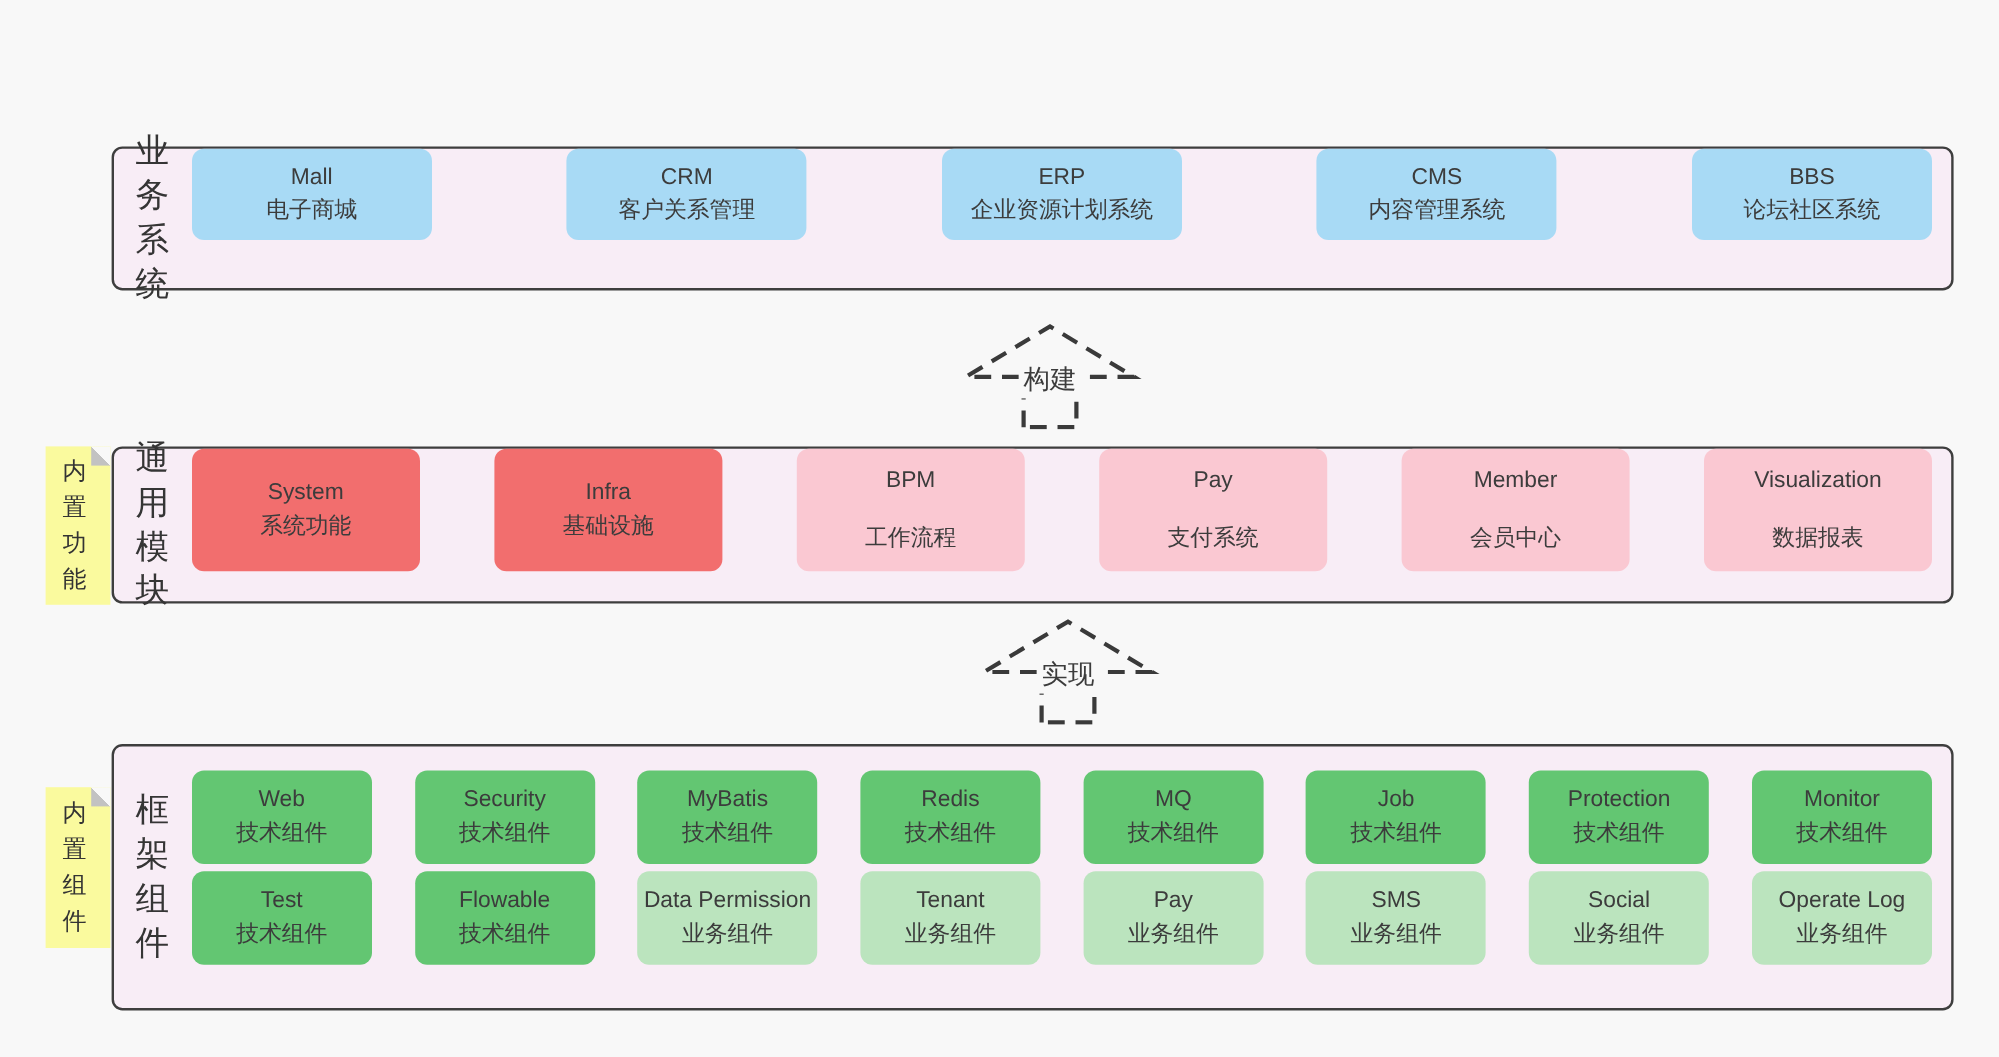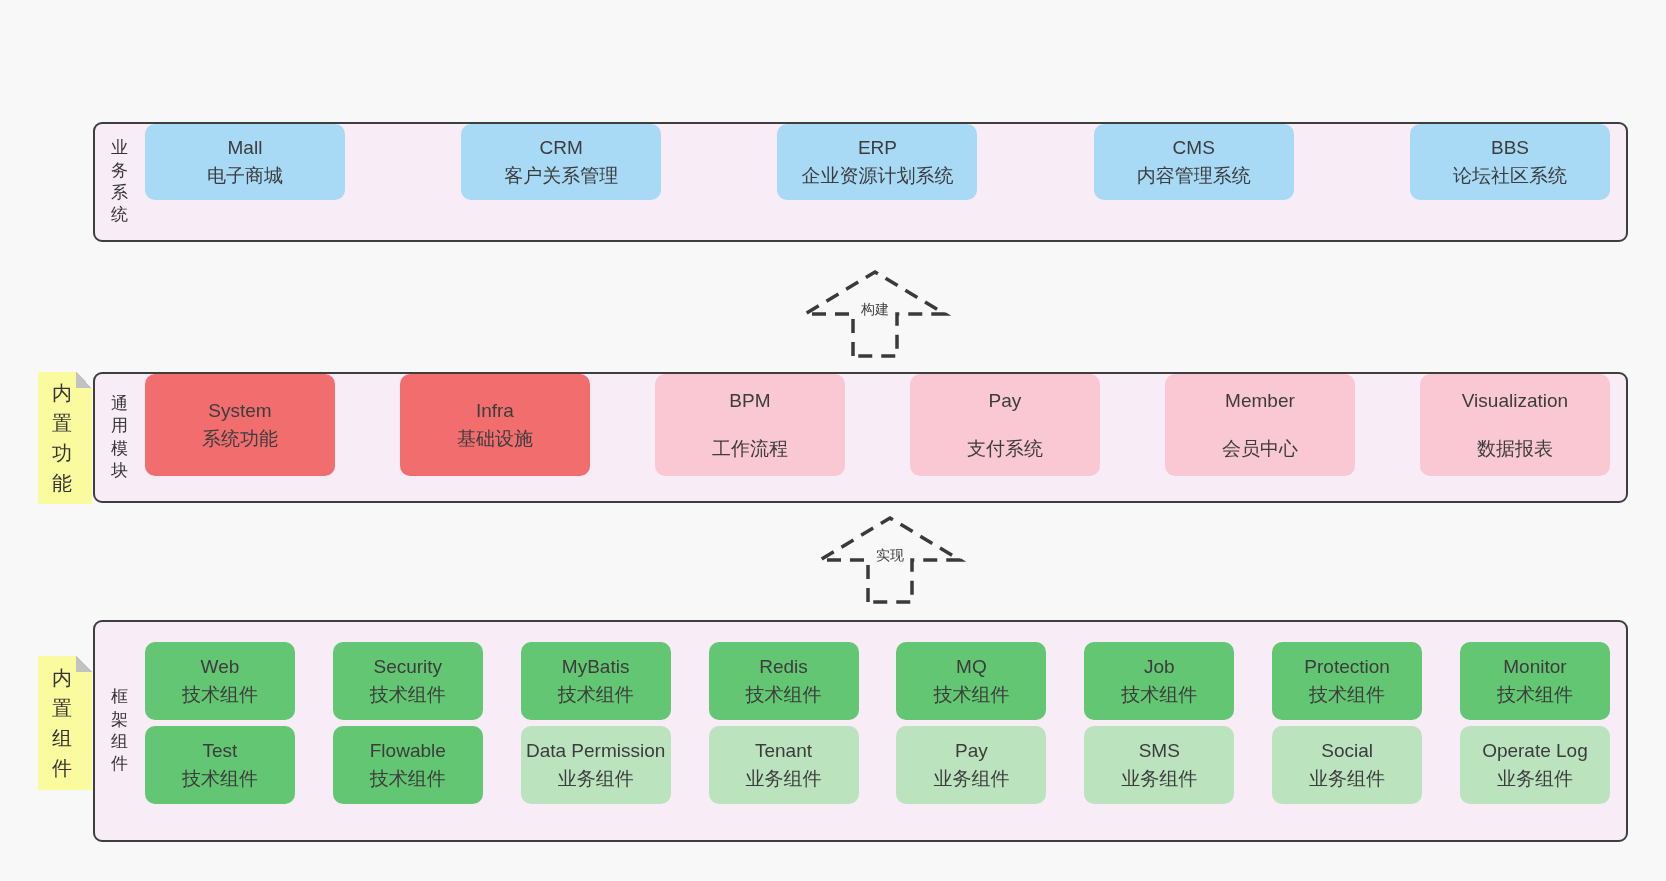--- a/index.html
+++ b/index.html
@@ -2,21 +2,21 @@
 <html><head>
 <meta charset="utf-8">
 <style>
   * { margin:0; padding:0; box-sizing:border-box; }
   html,body { background:#f8f8f8; }
   body { font-family:"Liberation Sans","DejaVu Sans",sans-serif; color:#3c3c3c; }
   .canvas { position:relative; width:1666px; height:881px; background:#f8f8f8; overflow:hidden; }
 
   .band { position:absolute; left:93px; width:1535px; background:#f8edf6;
           border:2px solid #3e3e3e; border-radius:9px; display:flex; z-index:2; }
-  .band-label { margin-left:13px; align-self:center; font-size:17px; color:#353535;
+  .band-label { margin-left:13px; align-self:center; font-size:28px; color:#353535;
                 width:1.35em; word-break:break-all; line-height:1.32; text-align:center; }
   .band-content { flex:1; display:flex; justify-content:space-between;
                   padding:0 16px 16px 14px; }
   .band-content.grid { flex-direction:column; justify-content:center; gap:6px; }
   .row { width:100%; display:flex; justify-content:space-between; }
 
   .box { border-radius:10px; display:flex; flex-direction:column; align-items:center;
          justify-content:center; text-align:center; font-size:19px; line-height:1.45; }
   .b1 .box { width:200px; height:76px; }
   .b2 .box { width:190px; height:102px; }
@@ -30,21 +30,21 @@
   .sticky { position:absolute; left:38px; width:54px; background:#fafa9e; z-index:1;
             display:flex; align-items:center; justify-content:center; }
   .sticky-label { font-size:20px; color:#333; width:1.3em; word-break:break-all;
                   line-height:1.5; }
   .fold { position:absolute; top:0; right:0; width:16px; height:16px;
           background:linear-gradient(225deg,#f8f8f8 50%,#c2c2c2 50%); }
 
   .arrow { position:absolute; width:160px; height:92px; z-index:3; }
   .arrow svg { display:block; width:100%; height:100%; }
   .arrow-label { position:absolute; left:50%; top:34px; transform:translateX(-50%);
-                 background:#f8f8f8; padding:1px 4px; font-size:14px; color:#3c3c3c;
+                 background:#f8f8f8; padding:1px 4px; font-size:22px; color:#3c3c3c;
                  white-space:nowrap; }
 </style>
 </head>
 <body>
 
 <div class="canvas">
 
   <section class="band b1" style="top:122px;height:120px">
     <div class="band-label">业务系统</div>
     <div class="band-content">

